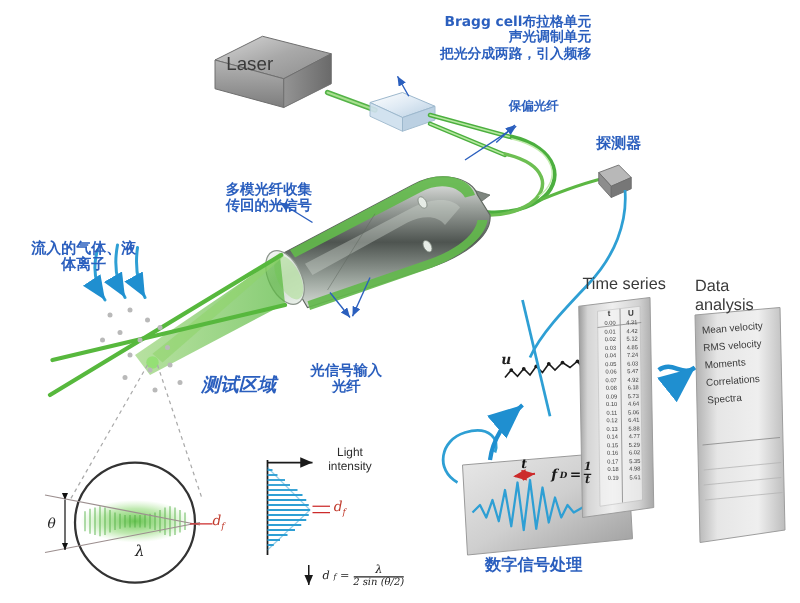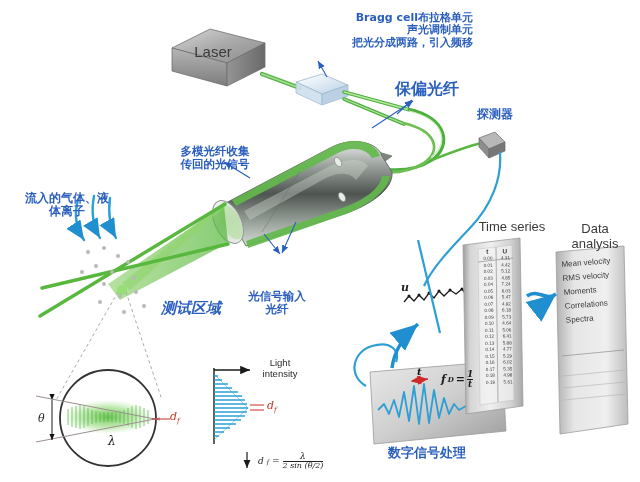--- a/index.html
+++ b/index.html
@@ -6,21 +6,21 @@
   body{width:640px;height:482px;overflow:hidden;
        font-family:"Liberation Sans","DejaVu Sans",sans-serif;}
   #stage{position:relative;width:640px;height:482px;background:#fff;}
   svg#scene{position:absolute;left:0;top:0;width:640px;height:482px;}
 
   .cnlabel{position:absolute;color:#2b5fbe;font-weight:bold;
            font-family:"DejaVu Sans","Liberation Sans",sans-serif;
            line-height:1.12;text-align:center;white-space:pre-line;}
   .enlabel{position:absolute;color:#2b2b2b;
            font-family:"Liberation Sans","DejaVu Sans",sans-serif;
-           line-height:1.12;text-align:center;white-space:pre-line;}
+           line-height:1.12;text-align:left;white-space:pre-line;}
   .mathlbl{position:absolute;color:#222;font-style:italic;
            font-family:"DejaVu Serif","Liberation Serif",serif;}
   .redlbl{position:absolute;color:#c0392b;font-style:italic;
           font-family:"DejaVu Serif","Liberation Serif",serif;}
 </style>
 </head>
 <body>
 
 <div id="stage">
 
@@ -324,21 +324,21 @@
       <path d="M264,234 L280,254" marker-end="url(#arrowBlue)"></path>
     </g>
   </svg>
 
   <div class="enlabel" style="left:181px;top:44px;width:64px;font-size:15px;color:#3a3a3a;">Laser</div>
 
   <div class="cnlabel" style="left:268px;top:12px;width:205px;font-size:11px;text-align:right;">Bragg cell布拉格单元
 声光调制单元
 把光分成两路，引入频移</div>
 
-  <div class="cnlabel" style="left:382px;top:80px;width:90px;font-size:16px;">保偏光纤</div>
+  <div class="cnlabel" style="left:382px;top:80px;width:90px;font-size:10px;">保偏光纤</div>
 
   <div class="cnlabel" style="left:459px;top:108px;width:72px;font-size:12px;">探测器</div>
 
   <div class="cnlabel" style="left:160px;top:145px;width:110px;font-size:11.5px;">多模光纤收集
 传回的光信号</div>
 
   <div class="cnlabel" style="left:18px;top:192px;width:98px;font-size:12px;">流入的气体、液
 体离子</div>
 
   <div class="cnlabel" style="left:231px;top:258px;width:92px;font-size:11.5px;margin-top:32px;">光信号输入

